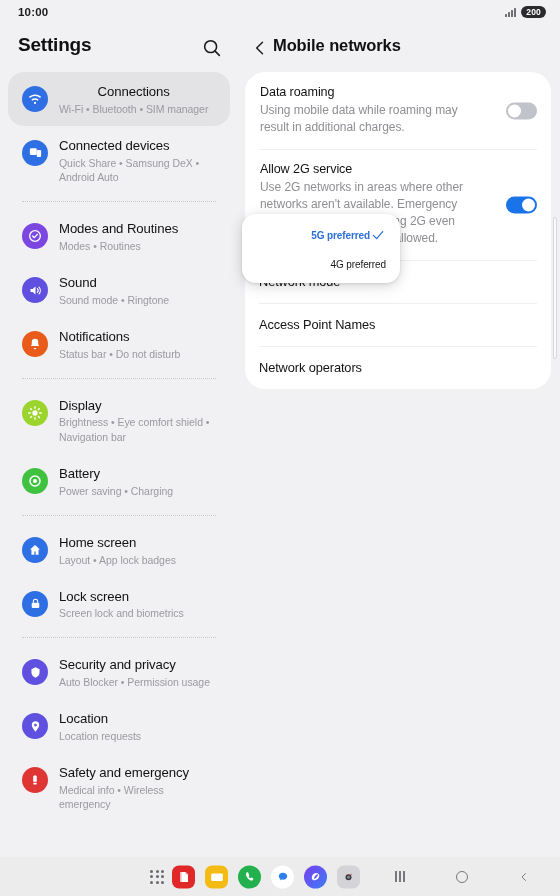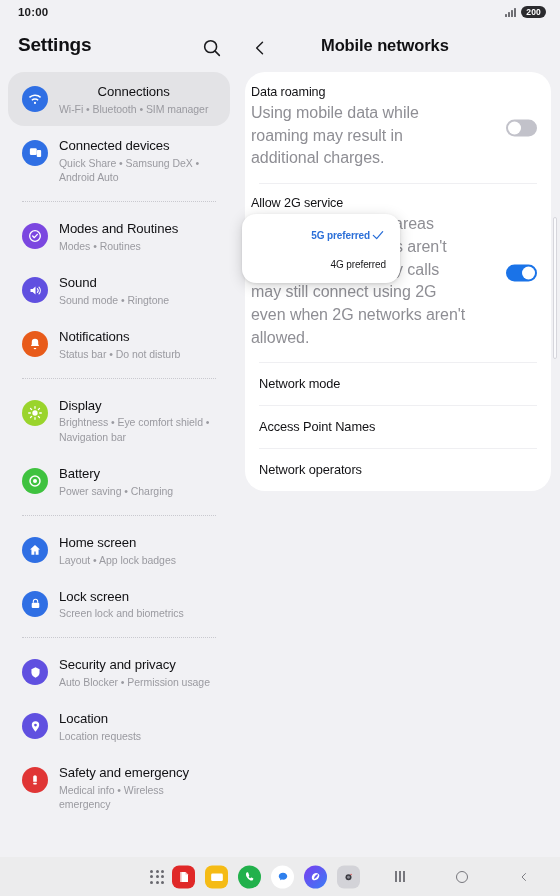--- a/index.html
+++ b/index.html
@@ -40,21 +40,21 @@
   .search-ico {
     position: absolute; left: 201px; top: 13px; width: 22px; height: 22px;
     cursor: pointer;
   }
   .back-ico {
     position: absolute; left: 250px; top: 13px; width: 20px; height: 22px;
     cursor: pointer;
   }
   .hdr-sub {
     position: absolute; left: 273px; top: 12px;
-    font-size: 16.5px; font-weight: bold; color: #101013; letter-spacing: -.1px; margin-left: 48px;
+    font-size: 16.5px; font-weight: bold; color: #101013; letter-spacing: -.1px;
   }
 
   
   .sidebar {
     position: absolute; left: 0; top: 72px; width: 238px; height: 785px;
     overflow: hidden;
   }
   .nav-item {
     position: relative; display: flex; align-items: flex-start;
     gap: 11px; padding: 9px 16px 9px 14px; margin: 0 8px;
@@ -77,28 +77,28 @@
     height: 0; margin: 7px 22px 7px 22px;
     border-top: 1px dotted #c9c9cf;
   }
 
   
   .detail { position: absolute; left: 238px; top: 72px; width: 322px; height: 785px; }
   .card {
     position: absolute; left: 7px; top: 0; width: 306px;
     background: #fff; border-radius: 20px; overflow: hidden;
   }
-  .row { padding: 13px 16px 13px 6px; position: relative; }
+  .row { padding: 13px 16px 13px 15px; position: relative; }
   .row + .row::before {
     content: ""; position: absolute; left: 14px; right: 14px; top: 0;
     border-top: 1px solid #efeff2;
   }
   .row-title { font-size: 12.6px; color: #121215; letter-spacing: -.1px; }
   .row-desc {
-    font-size: 16px; color: #8e8e94; line-height: 1.42;
+    font-size: 12px; color: #8e8e94; line-height: 1.42;
     margin-top: 3px; max-width: 222px; letter-spacing: -.05px;
   }
   .row-simple { padding: 14px 8px 14px 14px; }
   .row-simple .row-title { font-size: 12.8px; }
   .toggle {
     position: absolute; right: 14px; top: 50%; transform: translateY(-50%);
     width: 31px; height: 17px; border-radius: 9px; background: #c2c2ca;
     cursor: pointer;
   }
   .toggle.on { background: #1a73e8; }

